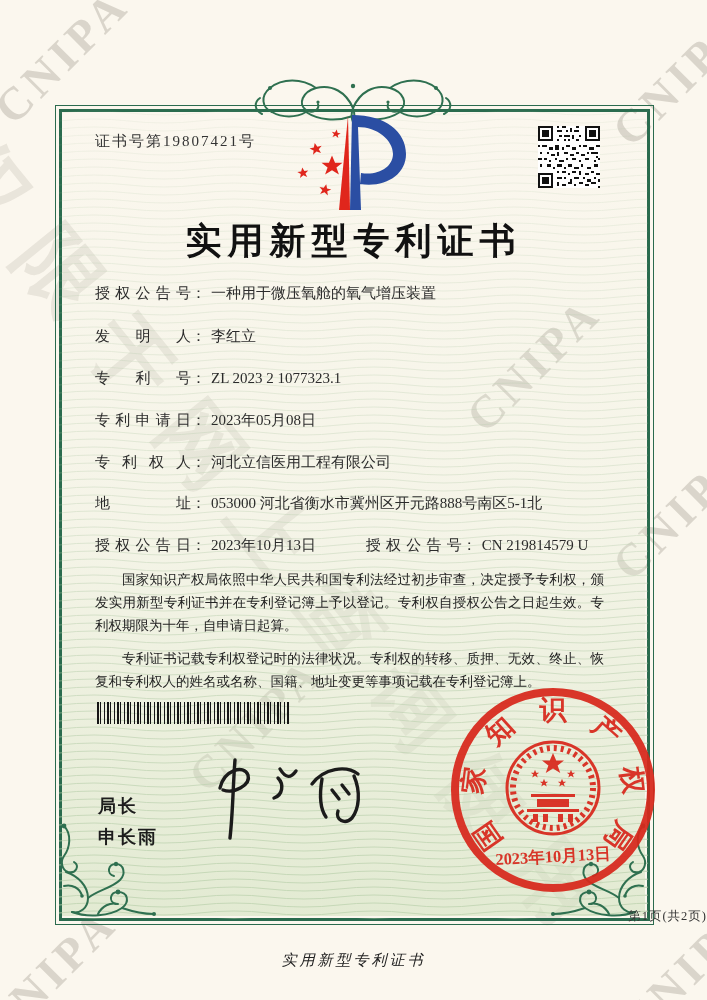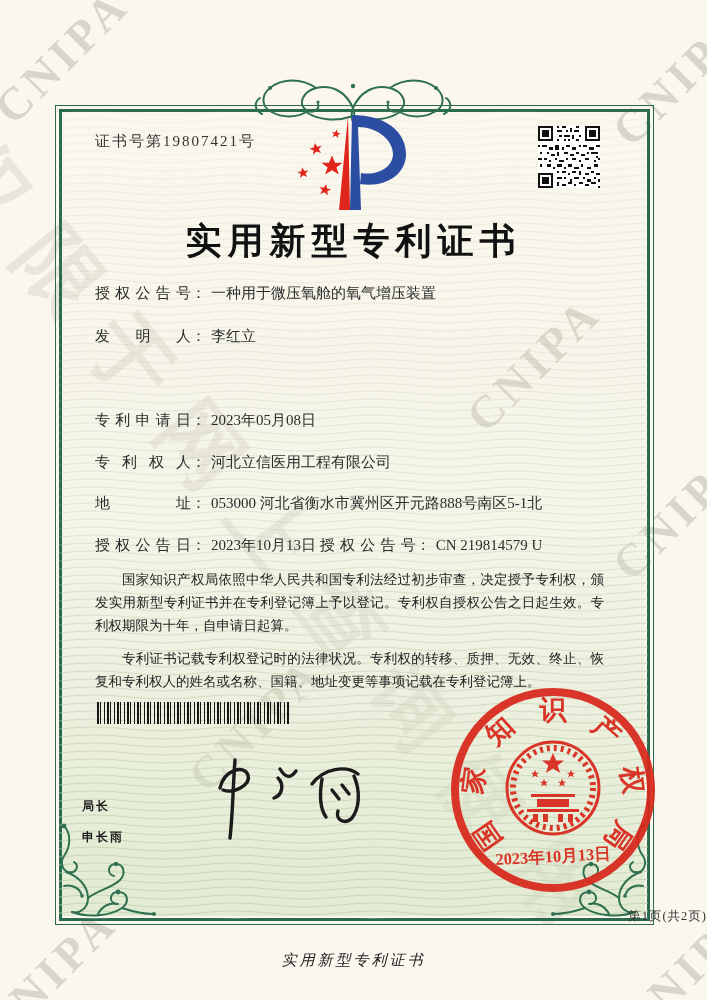--- a/index.html
+++ b/index.html
@@ -36,32 +36,32 @@
   .content{position:absolute;inset:0;z-index:2;}
   .cert-no{position:absolute;left:95px;top:132px;font-size:15px;letter-spacing:2px;color:#333;}
   .logo{position:absolute;left:292px;top:112px;}
   .qr{position:absolute;left:538px;top:126px;}
   .doc-title{position:absolute;left:0;right:0;top:217px;text-align:center;
     font-size:36px;font-weight:700;letter-spacing:6px;color:#111;}
 
   .field-row{position:absolute;left:95px;right:70px;font-size:15px;color:#2b2b2b;white-space:nowrap;}
   .f-label{display:inline-block;width:96px;text-align:justify;text-align-last:justify;vertical-align:top;}
   .f-colon{display:inline-block;margin-right:5px;}
-  .f-group2{}
+  .f-group2{margin-left:46px;}
   .r0{top:284px}.r1{top:327px}.r2{top:369px}.r3{top:411px}.r4{top:453px}.r5{top:494px}.r6{top:536px}
 
   .paras{position:absolute;left:95px;right:93px;top:568px;font-size:13.5px;line-height:23px;
     color:#222;text-align:justify;}
   .paras p{margin:0 10px 10px 0;text-indent:2em;}
 
   .barcode{position:absolute;left:97px;top:702px;width:193px;height:22px;
     background:repeating-linear-gradient(90deg,#151515 0 2px,transparent 2px 3px,#151515 3px 4px,transparent 4px 7px,#151515 7px 8px,transparent 8px 10px);}
 
-  .director{position:absolute;left:82px;top:791px;font-family:"Liberation Sans","DejaVu Sans",sans-serif;
-    font-size:12px;font-weight:600;letter-spacing:2px;color:#1d1d1d;line-height:31px;}
+  .director{position:absolute;left:98px;top:791px;font-family:"Liberation Sans","DejaVu Sans",sans-serif;
+    font-size:18px;font-weight:600;letter-spacing:2px;color:#1d1d1d;line-height:31px;}
   .signature{position:absolute;left:190px;top:752px;}
 
   .seal{position:absolute;left:449px;top:686px;width:208px;height:208px;z-index:3;}
   .seal svg{opacity:0.93;}
 
   .page-num{position:absolute;left:0;right:0;top:908px;text-align:right;font-size:12.5px;
     letter-spacing:1px;color:#333;z-index:2;}
   .note{position:absolute;left:0;right:0;top:951px;text-align:center;font-size:15px;
     letter-spacing:3px;font-style:italic;color:#222;z-index:2;}
 </style>
@@ -273,20 +273,23 @@
     </svg>
 
     <div class="doc-title">实用新型专利证书</div>
 
     <div class="field-row r0">
       <span class="f-label">授权公告号</span><span class="f-colon">：</span><span>一种用于微压氧舱的氧气增压装置</span>
     </div>
     <div class="field-row r1">
       <span class="f-label">发明人</span><span class="f-colon">：</span><span>李红立</span>
     </div>
+    <div class="field-row r2">
+      <span class="f-label">专利号</span><span class="f-colon">：</span><span>ZL 2023 2 1077323.1</span>
+    </div>
     <div class="field-row r3">
       <span class="f-label">专利申请日</span><span class="f-colon">：</span><span>2023年05月08日</span>
     </div>
     <div class="field-row r4">
       <span class="f-label">专利权人</span><span class="f-colon">：</span><span>河北立信医用工程有限公司</span>
     </div>
     <div class="field-row r5">
       <span class="f-label">地址</span><span class="f-colon">：</span><span>053000 河北省衡水市冀州区开元路888号南区5-1北</span>
     </div>
     <div class="field-row r6">

